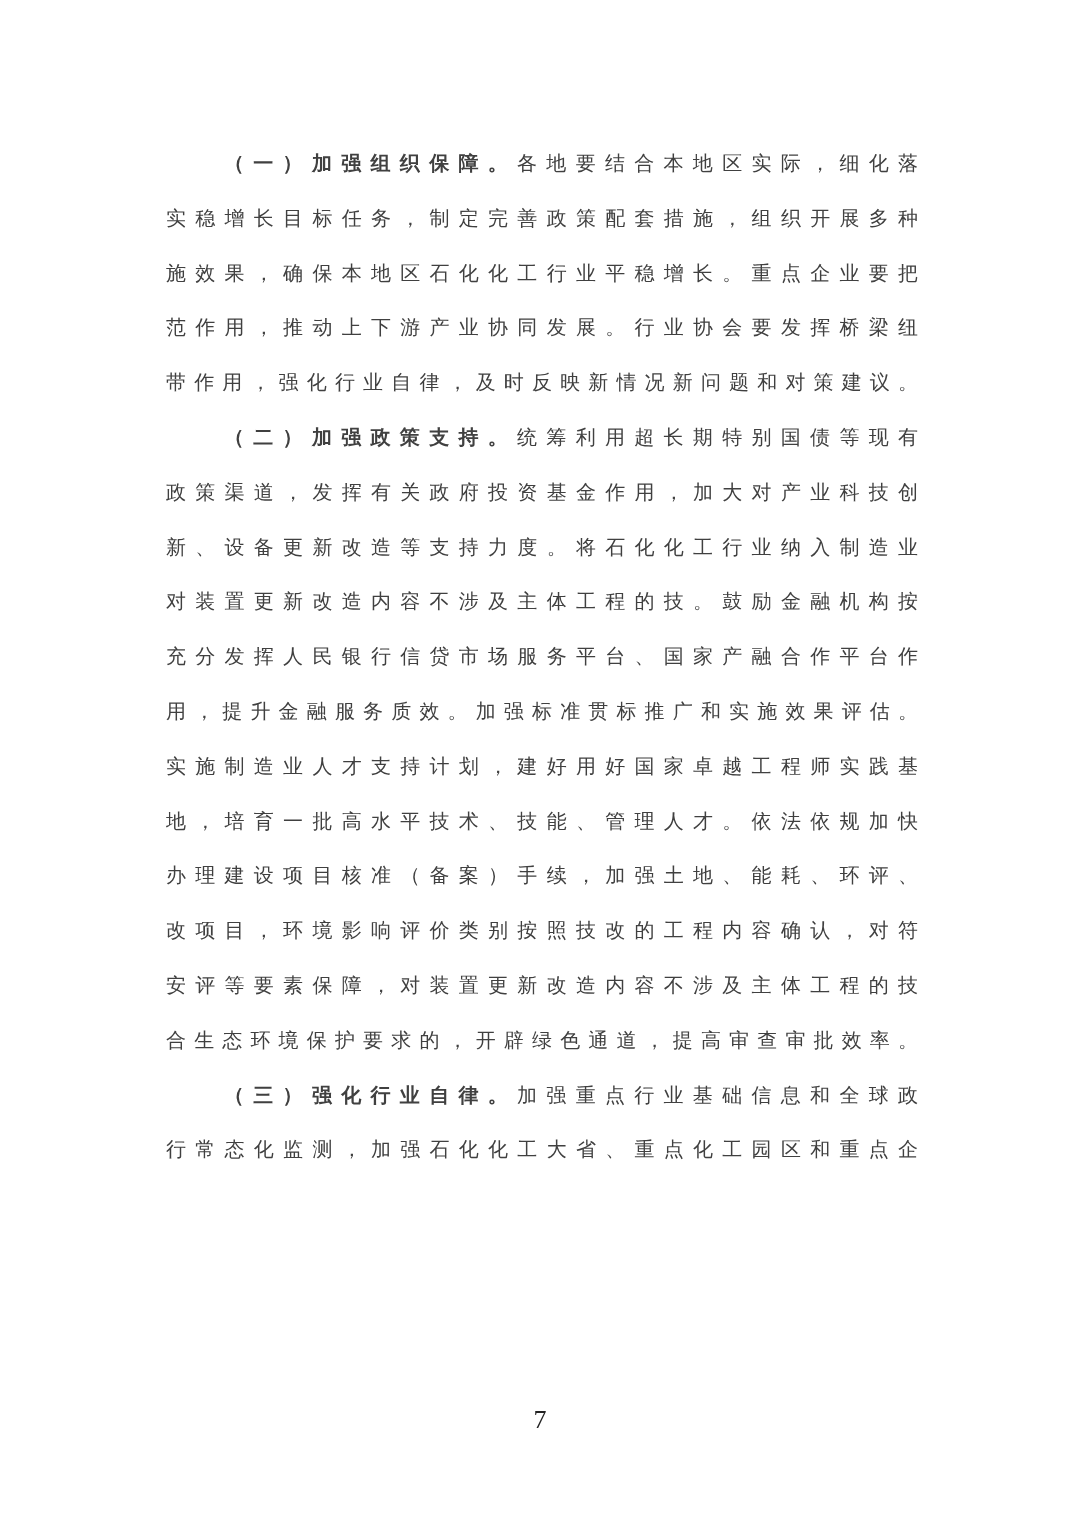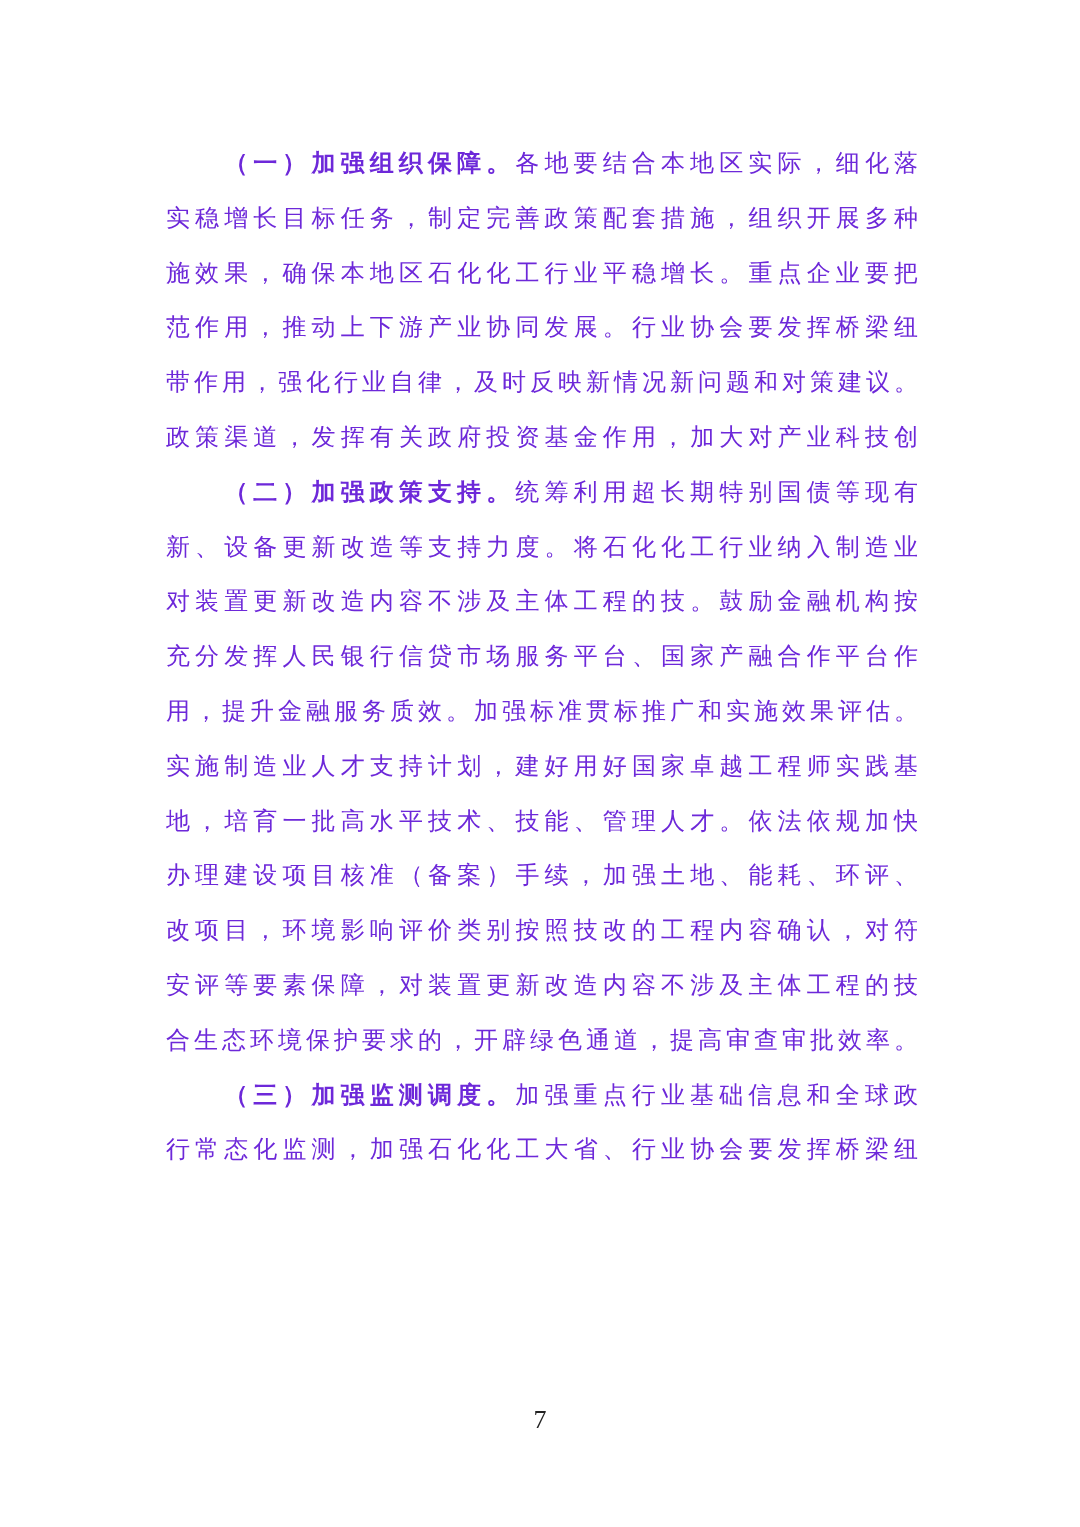--- a/index.html
+++ b/index.html
@@ -19,26 +19,26 @@
   }
   .content {
     position: absolute;
     left: 166px;
     top: 136px;
     width: 752px;
   }
   .doc-line {
     height: 54.8px;
     line-height: 54.8px;
-    font-size: 24px;
+    font-size: 20px;
     letter-spacing: 0;
     text-align: justify;
     text-align-last: justify;
     -moz-text-align-last: justify;
-    color: #6d28d9;
+    color: #404040;
     overflow: hidden;
   }
   .doc-line.indent {
     text-indent: 58px;
   }
   .seg-bold {
     font-weight: bold;
   }
   .page-number {
     position: absolute;
@@ -55,29 +55,29 @@
 </head>
 <body>
 
 <div class="page">
   <div class="content" id="doc-content">
       <div class="doc-line indent"><span class="seg-bold">（一）加强组织保障。</span><span class="seg-normal">各地要结合本地区实际，细化落</span></div>
       <div class="doc-line"><span class="seg-normal">实稳增长目标任务，制定完善政策配套措施，组织开展多种</span></div>
       <div class="doc-line"><span class="seg-normal">施效果，确保本地区石化化工行业平稳增长。重点企业要把</span></div>
       <div class="doc-line"><span class="seg-normal">范作用，推动上下游产业协同发展。行业协会要发挥桥梁纽</span></div>
       <div class="doc-line"><span class="seg-normal">带作用，强化行业自律，及时反映新情况新问题和对策建议。</span></div>
+      <div class="doc-line indent"><span class="seg-bold">（二）加强政策支持。</span><span class="seg-normal">统筹利用超长期特别国债等现有</span></div>
       <div class="doc-line"><span class="seg-normal">政策渠道，发挥有关政府投资基金作用，加大对产业科技创</span></div>
-      <div class="doc-line indent"><span class="seg-bold">（二）加强政策支持。</span><span class="seg-normal">统筹利用超长期特别国债等现有</span></div>
       <div class="doc-line"><span class="seg-normal">新、设备更新改造等支持力度。将石化化工行业纳入制造业</span></div>
       <div class="doc-line"><span class="seg-normal">对装置更新改造内容不涉及主体工程的技。鼓励金融机构按</span></div>
       <div class="doc-line"><span class="seg-normal">充分发挥人民银行信贷市场服务平台、国家产融合作平台作</span></div>
       <div class="doc-line"><span class="seg-normal">用，提升金融服务质效。加强标准贯标推广和实施效果评估。</span></div>
       <div class="doc-line"><span class="seg-normal">实施制造业人才支持计划，建好用好国家卓越工程师实践基</span></div>
       <div class="doc-line"><span class="seg-normal">地，培育一批高水平技术、技能、管理人才。依法依规加快</span></div>
       <div class="doc-line"><span class="seg-normal">办理建设项目核准（备案）手续，加强土地、能耗、环评、</span></div>
       <div class="doc-line"><span class="seg-normal">改项目，环境影响评价类别按照技改的工程内容确认，对符</span></div>
       <div class="doc-line"><span class="seg-normal">安评等要素保障，对装置更新改造内容不涉及主体工程的技</span></div>
       <div class="doc-line"><span class="seg-normal">合生态环境保护要求的，开辟绿色通道，提高审查审批效率。</span></div>
-      <div class="doc-line indent"><span class="seg-bold">（三）加强监测调度。</span><span class="seg-normal">加强重点行业基础信息和全球政</span></div>
-      <div class="doc-line"><span class="seg-normal">行常态化监测，加强石化化工大省、行业协会要发挥桥梁纽</span></div>
+      <div class="doc-line indent"><span class="seg-bold">（三）强化行业自律。</span><span class="seg-normal">加强重点行业基础信息和全球政</span></div>
+      <div class="doc-line"><span class="seg-normal">行常态化监测，加强石化化工大省、重点化工园区和重点企</span></div>
     </div>
   <div class="page-number">7</div>
 </div>
 
 </body></html>

